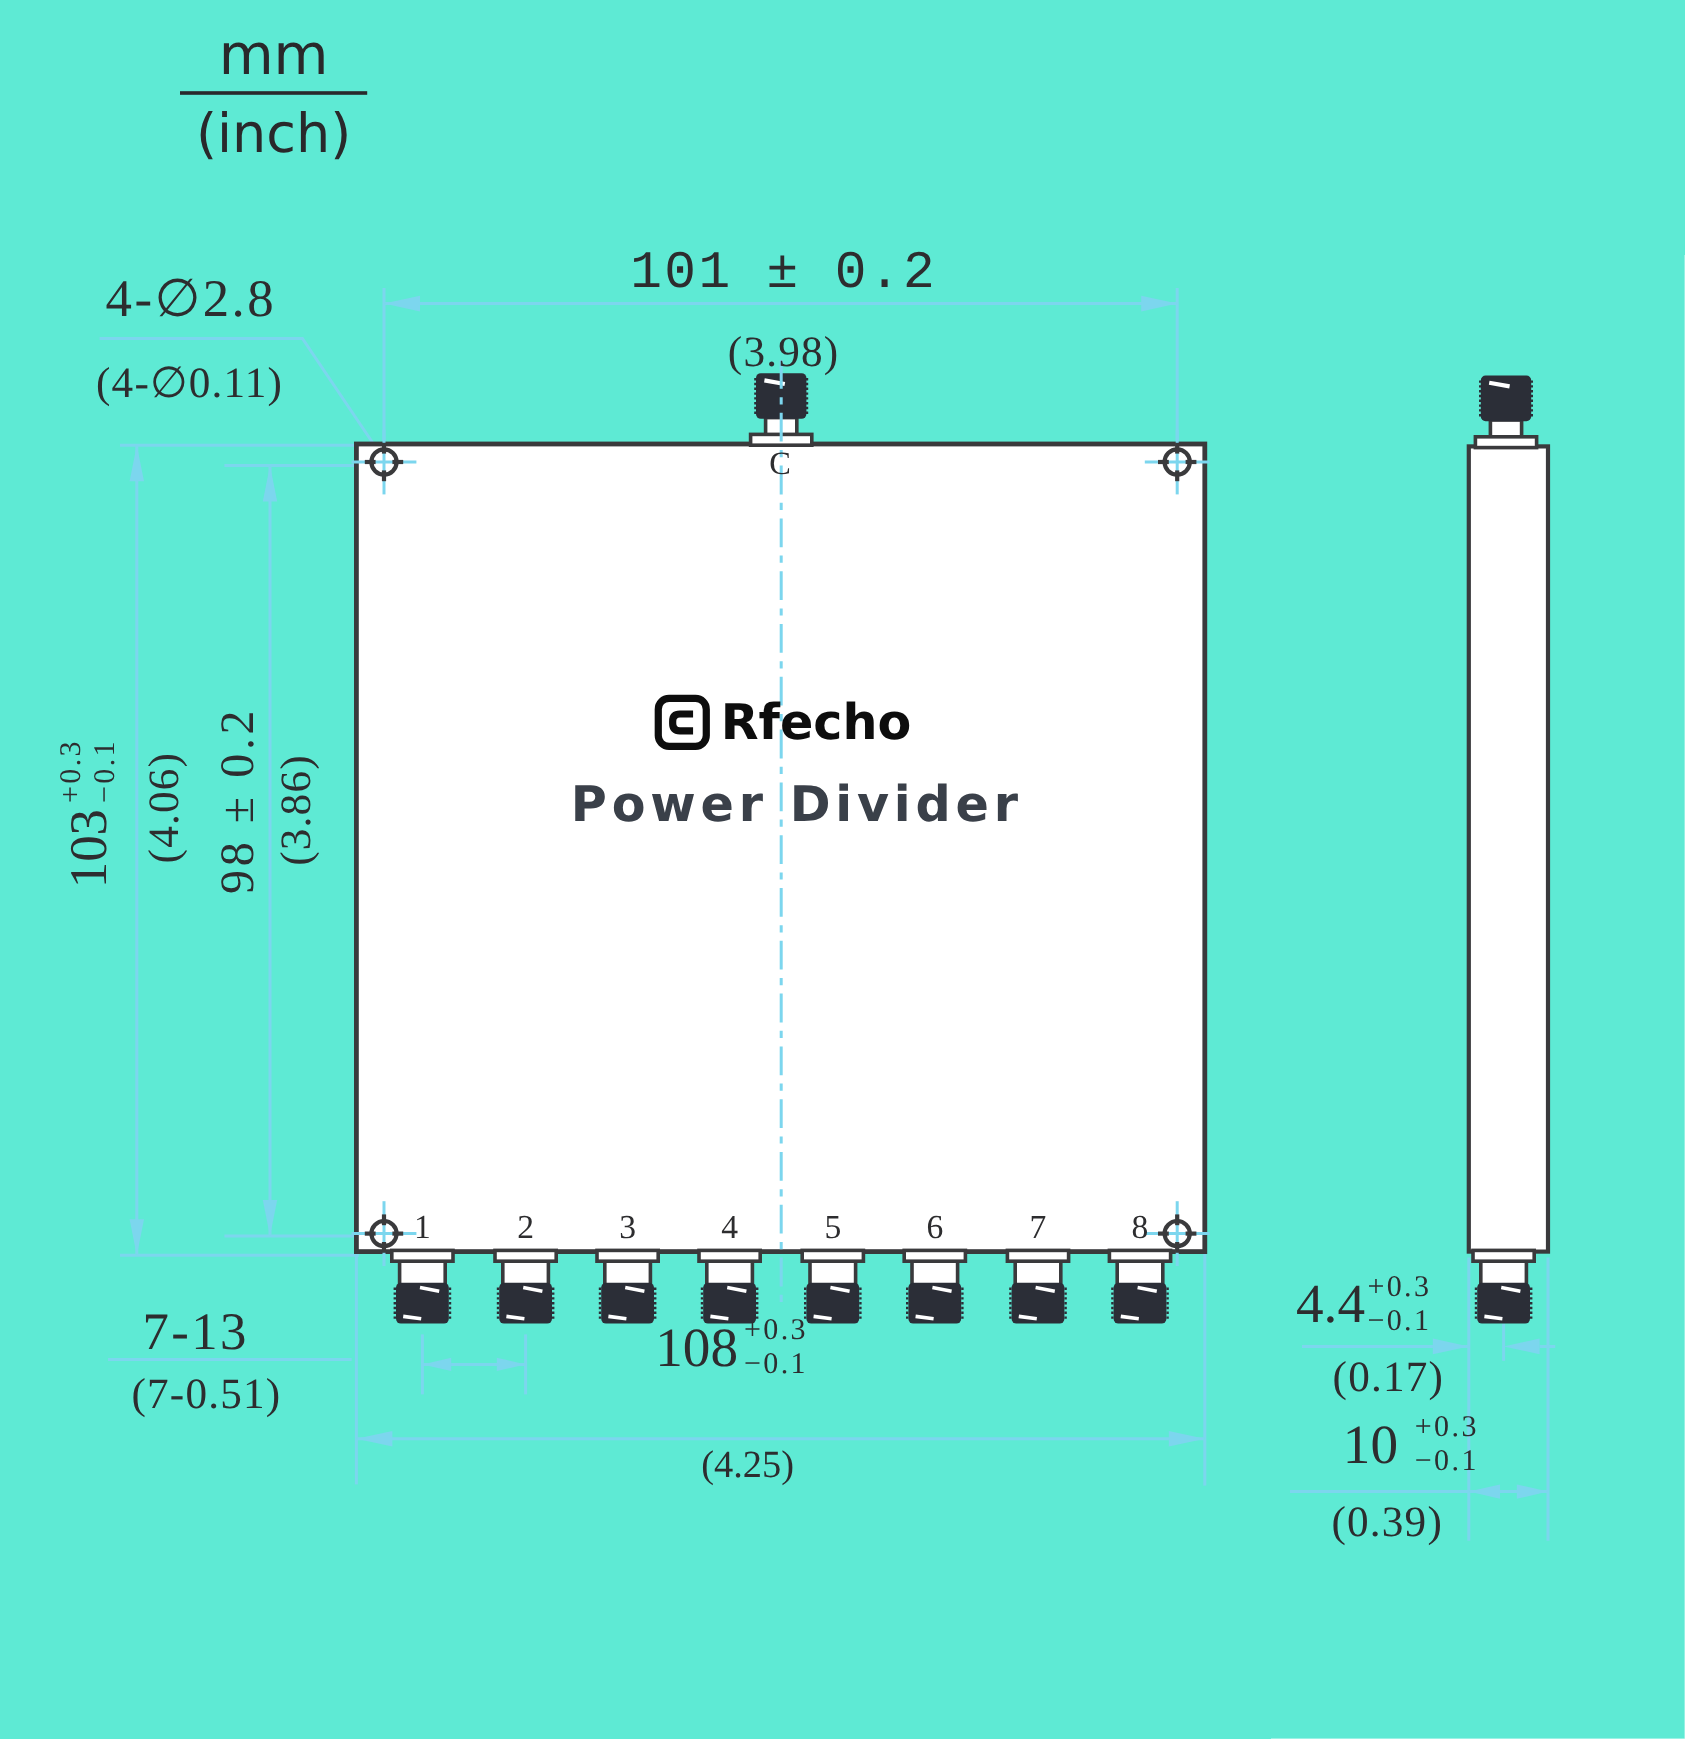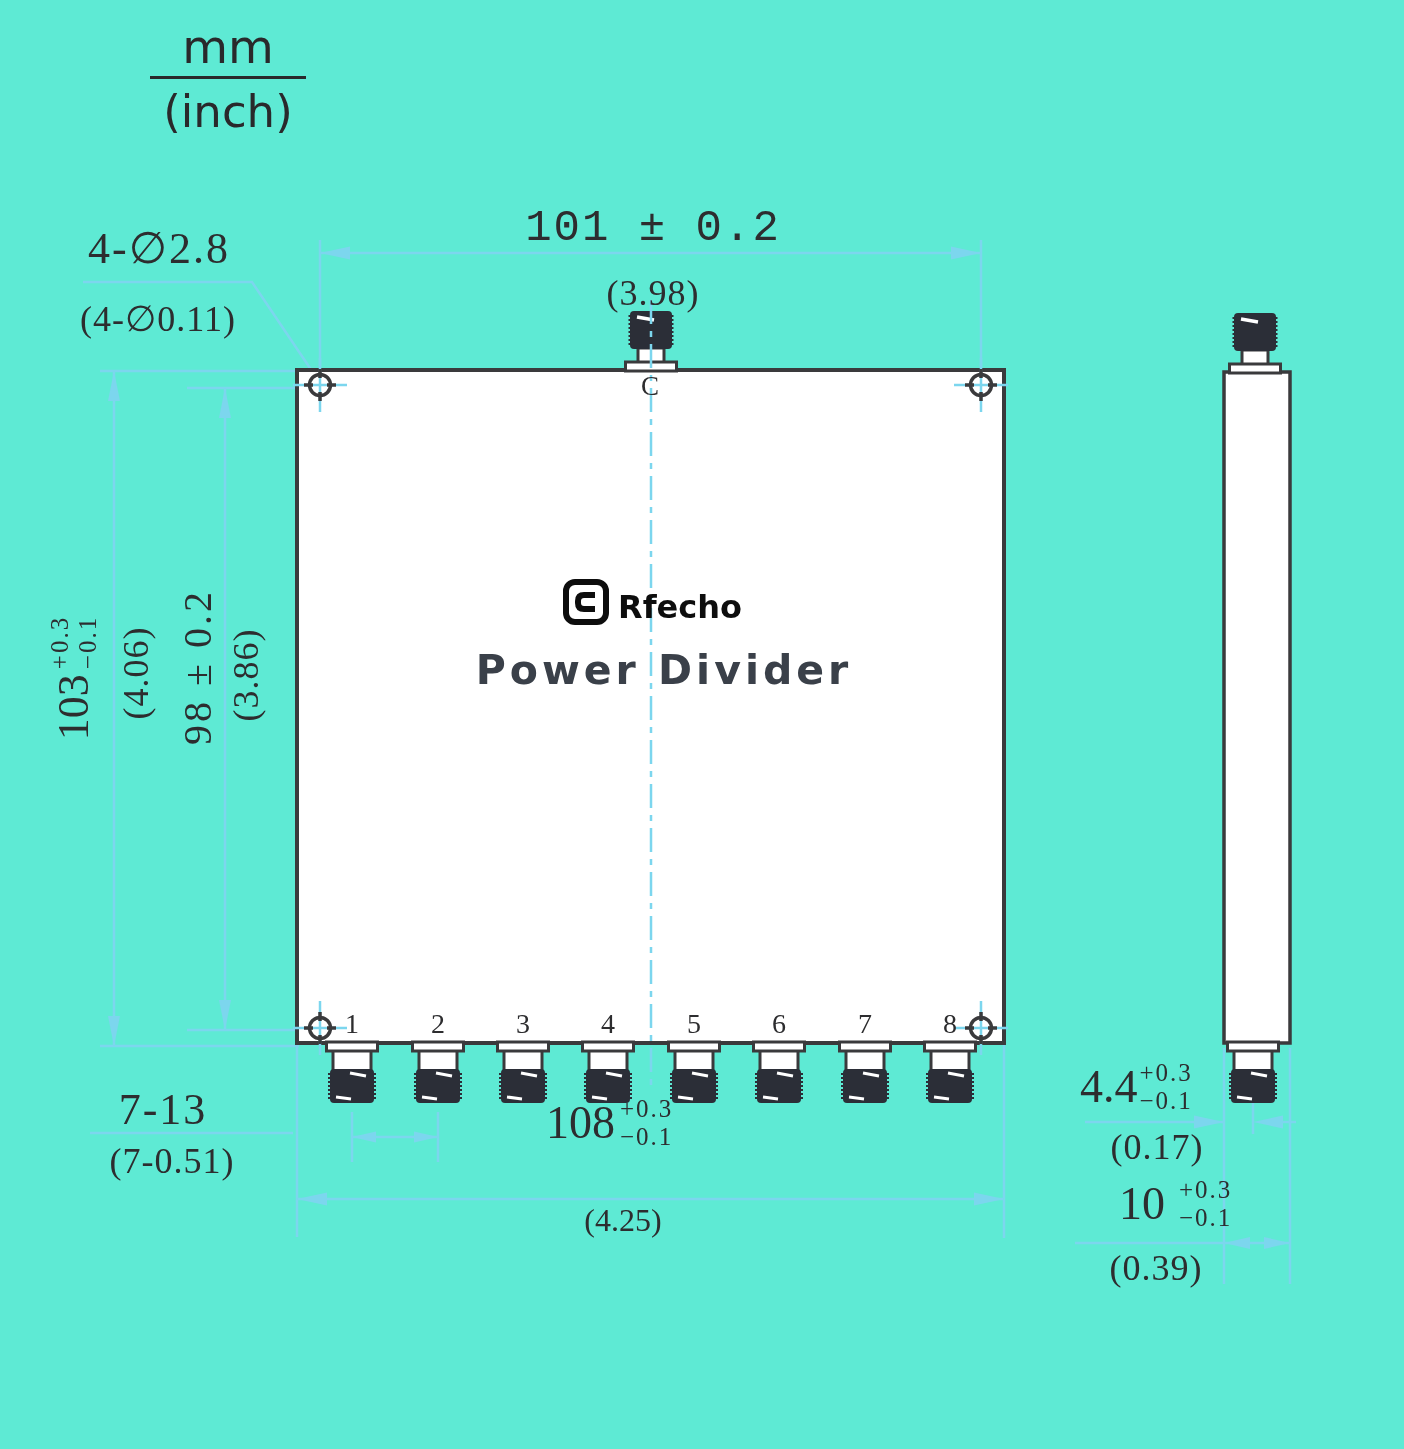--- a/index.html
+++ b/index.html
@@ -18,23 +18,23 @@
   .tol {
     display:inline-flex; flex-direction:column; justify-content:center;
     font-size:25px; line-height:1.12; letter-spacing:2px; margin-left:5px;
   }
   .units { left:150px; top:20px; width:156px; text-align:center;
     font-family:"DejaVu Sans","Liberation Sans",sans-serif; color:#29292b; }
   .units-num { font-size:47px; line-height:1.15; border-bottom:3px solid #29292b; padding-bottom:2px; }
   .units-den { font-size:45px; line-height:1.2; padding-top:6px; }
   .serif40 { font-size:44px; letter-spacing:2px; }
   .serif36 { font-size:36px; letter-spacing:1px; }
-  .logo-row { display:flex; align-items:flex-end; gap:8px;
+  .logo-row { display:flex; align-items:flex-start; gap:8px;
     font-family:"DejaVu Sans","Liberation Sans",sans-serif; font-weight:bold;
-    font-size:32px; color:#0d0d0d; }
+    font-size:41px; color:#0d0d0d; }
   .product { font-family:"DejaVu Sans","Liberation Sans",sans-serif; font-weight:bold;
     font-size:41px; letter-spacing:4px; color:#3a4049; }
   .portnum { font-size:28px; }
 </style>
 </head>
 <body>
 
 <div id="canvas">
 
   <svg id="drawing" width="1404" height="1449" viewBox="0 0 1404 1449">

